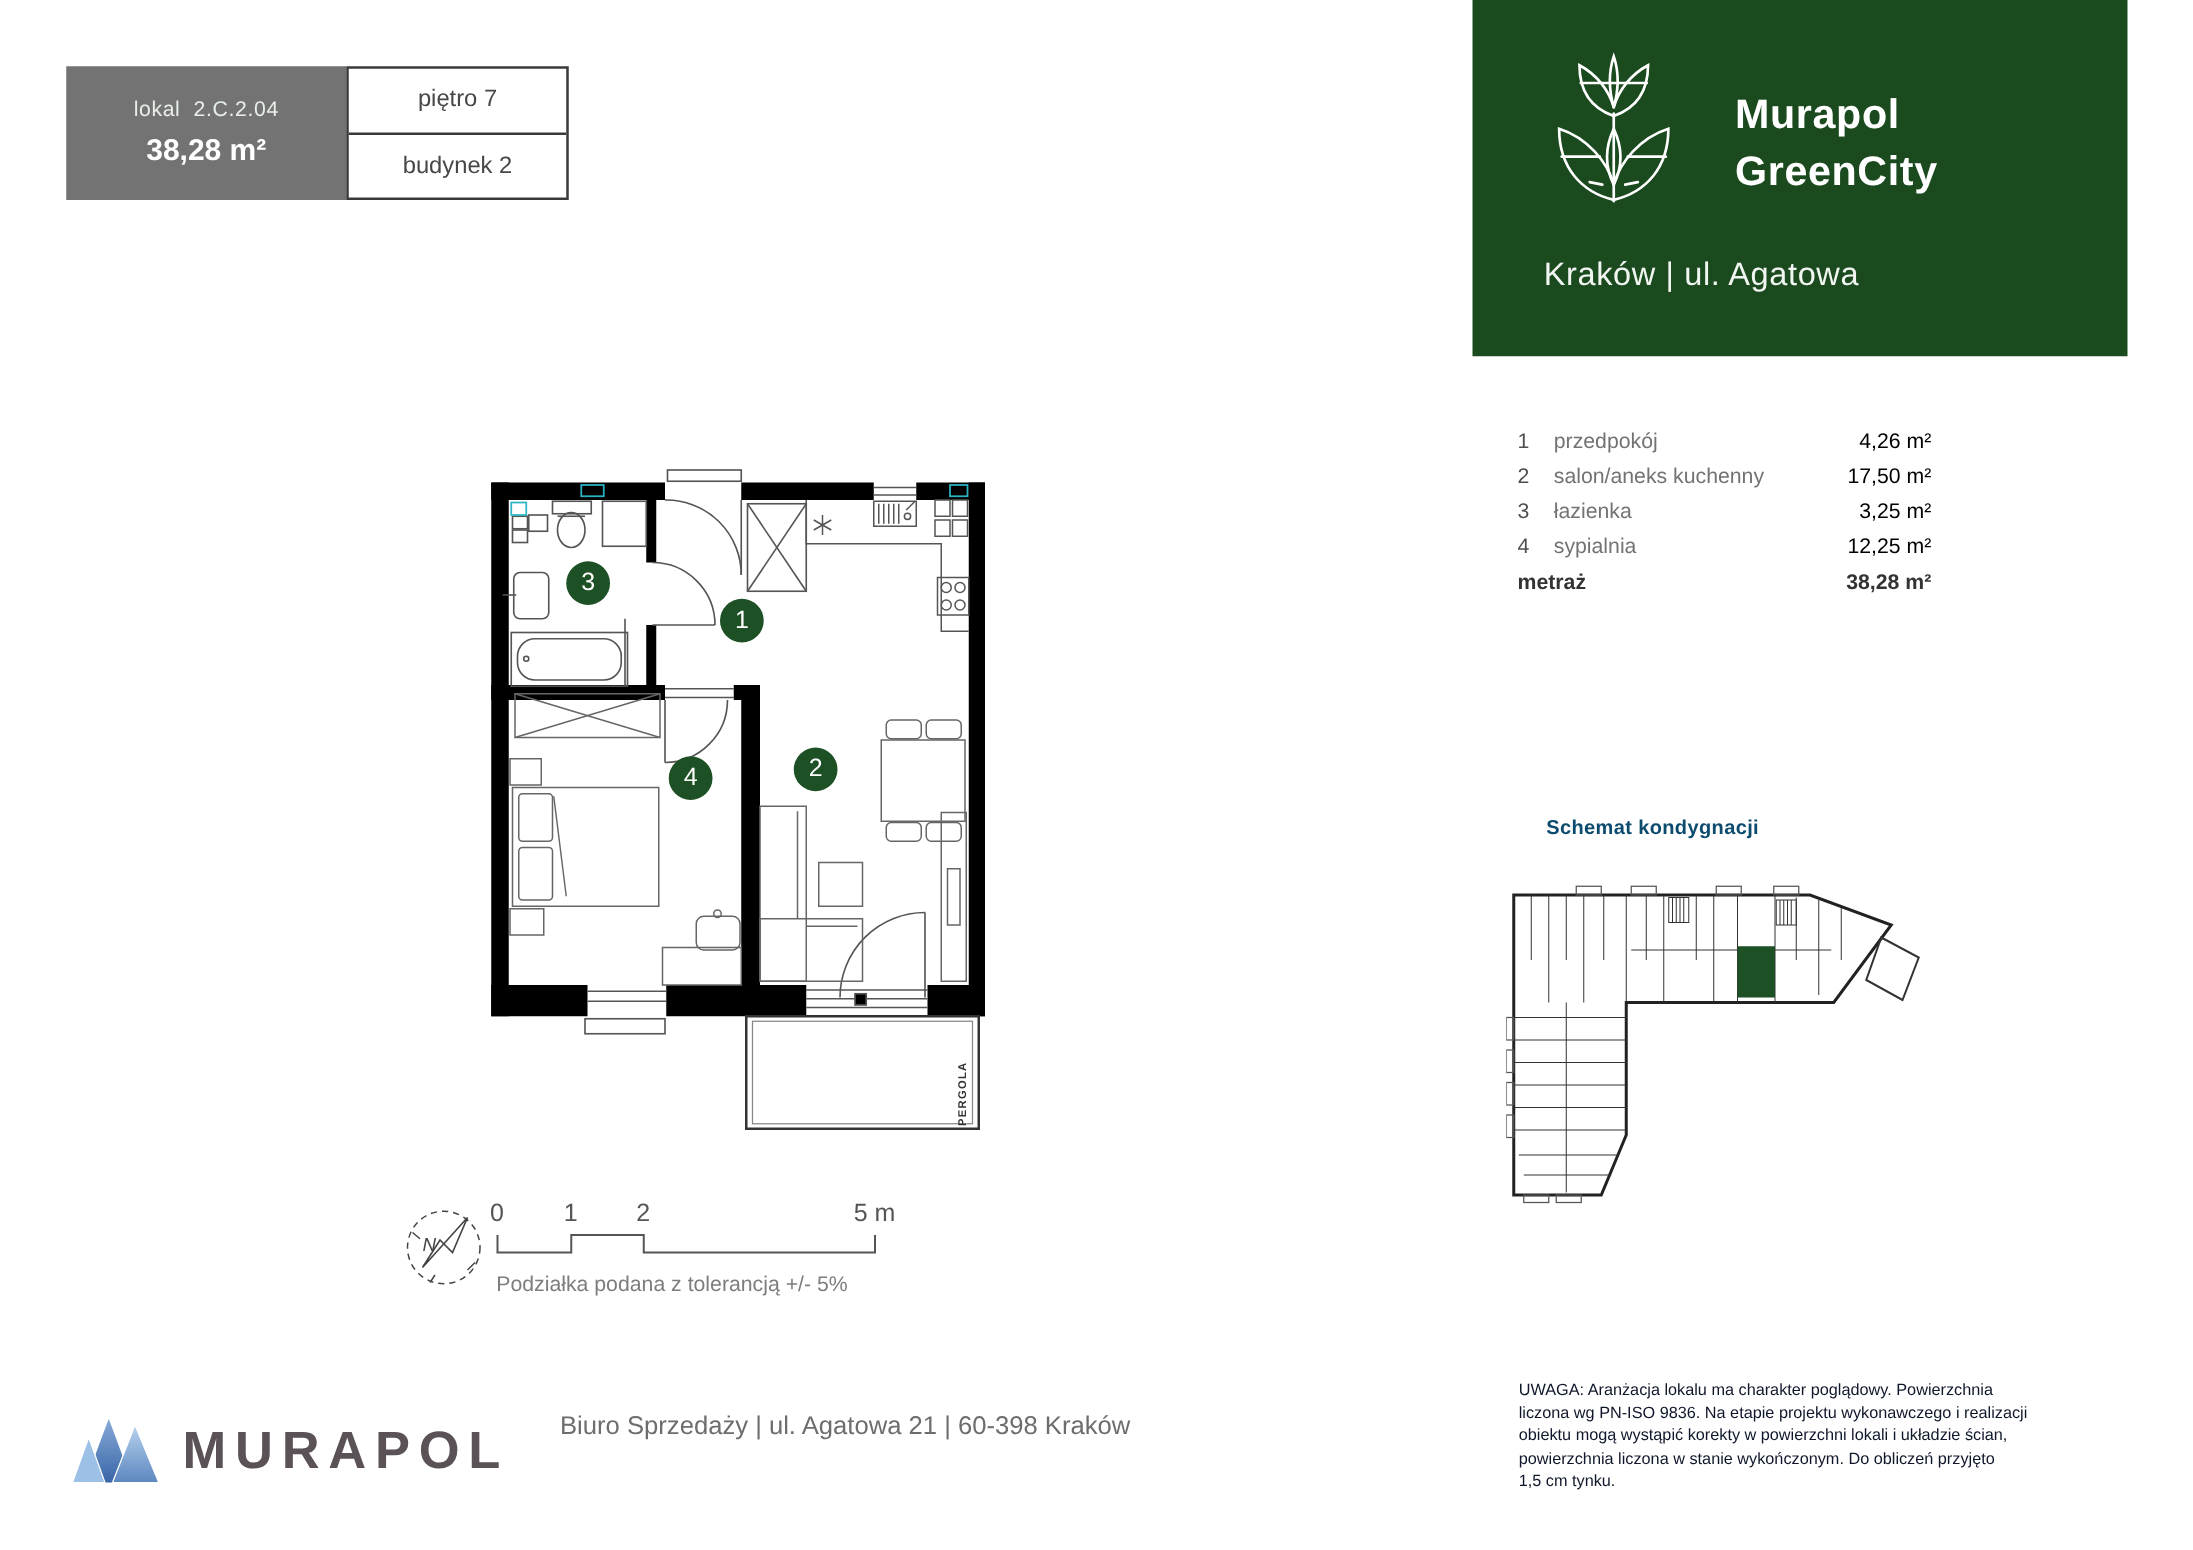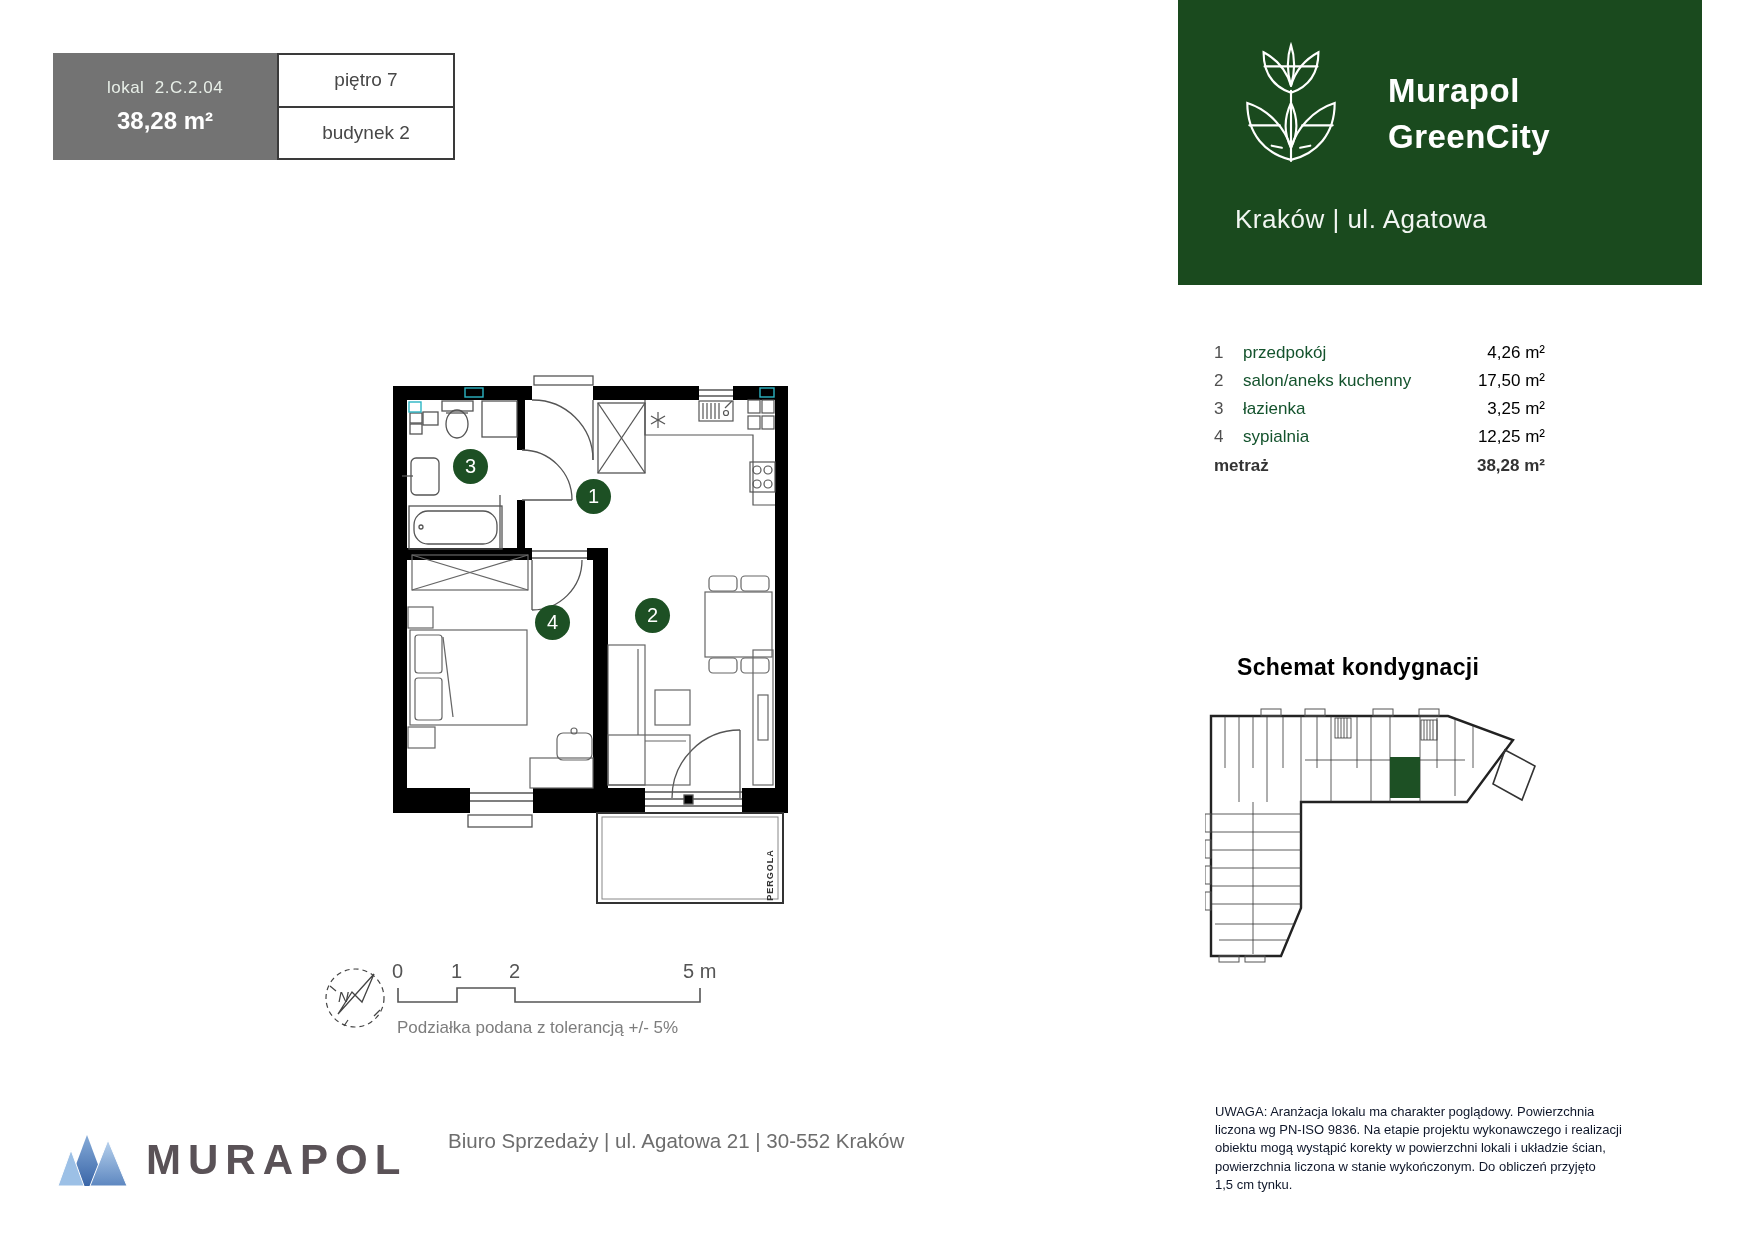--- a/index.html
+++ b/index.html
@@ -15,26 +15,26 @@
   .unit-cells{left:277px;top:53px;width:178px;height:107px;border:2px solid #3a3a3a;box-sizing:border-box;}
   .unit-cell{height:50.5px;display:flex;align-items:center;justify-content:center;
     font-size:19px;color:#474747;}
   .unit-cell.first{border-bottom:2px solid #3a3a3a;}
 
   
   .proj-header{left:1178px;top:0;width:524px;height:285px;background:#1a4a1e;}
   .brand-text{left:1388px;top:68px;color:#fff;font-size:33px;font-weight:600;line-height:46px;letter-spacing:.5px;}
   .location{left:1235px;top:204px;color:#f2f6f2;font-size:26px;font-weight:300;letter-spacing:.5px;}
   .room-num{left:1214px;width:22px;text-align:left;font-size:17px;color:#4f4f4f;}
-  .room-name{left:1243px;font-size:17px;color:#14532d;}
+  .room-name{left:1243px;font-size:17px;color:#737373;}
   .room-area{left:1380px;width:165px;text-align:right;font-size:17px;color:#000000;}
   .bold{font-weight:700;color:#333 !important;}
 
   
-  .schemat-title{left:1237px;top:654px;font-size:23px;font-weight:700;color:#000000;letter-spacing:.3px;}
+  .schemat-title{left:1237px;top:654px;font-size:16px;font-weight:700;color:#0c4a6e;letter-spacing:.3px;}
 
   
   .marker{width:35px;height:35px;border-radius:50%;background:#1d5024;color:#fff;
     display:flex;align-items:center;justify-content:center;font-size:20px;font-weight:500;}
   .pergola{font-size:9px;font-weight:700;color:#333;letter-spacing:1px;
     transform:rotate(-90deg);transform-origin:center;}
 
   
   .tick-label{font-size:20px;color:#555;}
   .tolerance{left:397px;top:1018px;font-size:17px;color:#7d7d7d;}
@@ -338,21 +338,21 @@
         <stop offset="0" stop-color="#b8d2ee"></stop>
           <stop offset="1" stop-color="#5d87c0"></stop>
       </linearGradient>
     </defs>
     <polygon points="12,53 31,2 50,53" fill="url(#mg1)"></polygon>
     <polygon points="2,53 15,17 28,53" fill="#9cc0e6" stroke="#fff" stroke-width="1"></polygon>
     <polygon points="34,53 52,7 71,53" fill="url(#mg2)" stroke="#fff" stroke-width="1"></polygon>
   </svg>
   <div class="abs murapol-text">MURAPOL</div>
   <div class="abs contact">
-    <div>Biuro Sprzedaży | ul. Agatowa 21 | 30-552 Kraków</div>
+    <div>Biuro Sprzedaży | ul. Agatowa 21 | 60-398 Kraków</div>
   </div>
   <div class="abs disclaimer">UWAGA: Aranżacja lokalu ma charakter poglądowy.  Powierzchnia
 liczona wg PN-ISO 9836.  Na etapie projektu wykonawczego i realizacji
 obiektu mogą wystąpić korekty w powierzchni lokali i układzie  ścian,
 powierzchnia liczona w stanie wykończonym.  Do obliczeń przyjęto
 1,5 cm tynku.</div>
 
 </div>
 
 </body></html>

